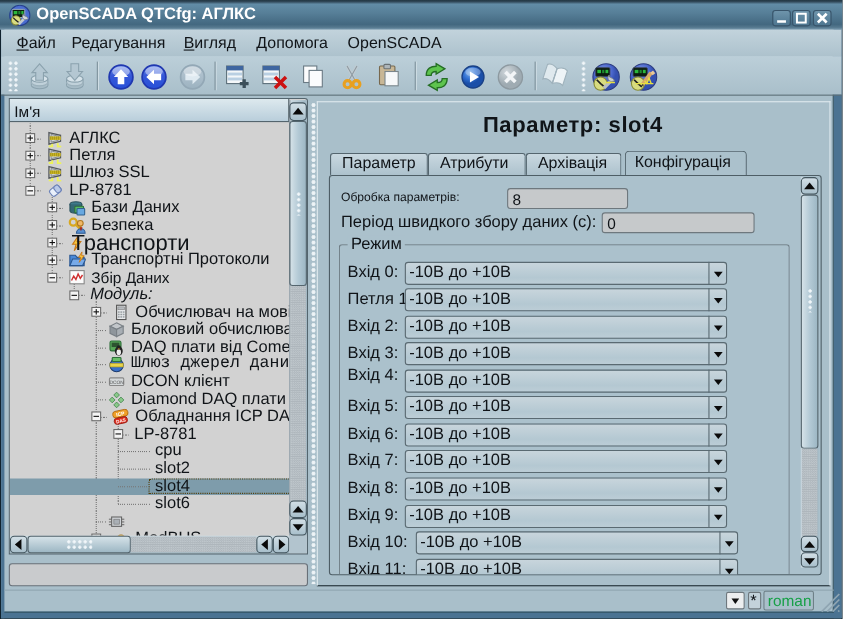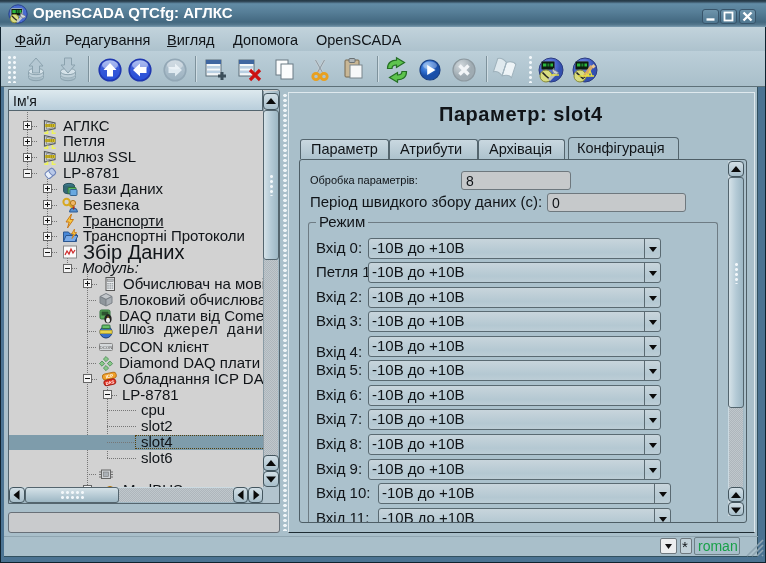--- a/index.html
+++ b/index.html
@@ -281,39 +281,39 @@
         <path d="M10.8 9.5 l0.8 3 l1 -3" fill="#d03020" stroke="#a02010" stroke-width="0.6"></path>
       </svg>
 <div class="txt" style="left:74.0px;top:84.7px;font-size:15px;">Безпека</div>
 <div class="abs" style="left:43.0px;top:108.5px;width:5.0px;height:1px;background:repeating-linear-gradient(90deg,#767676 0 1px,rgba(0,0,0,0) 1px 2px);"></div>
 <div class="abs" style="left:33.5px;top:104.0px;width:9px;height:9px;background:#f4f4f4;border:1px solid #666;"></div>
 <div class="abs" style="left:35.5px;top:108.0px;width:5px;height:1px;background:#111;"></div>
 <div class="abs" style="left:37.5px;top:106.0px;width:1px;height:5px;background:#111;"></div>
 <svg class="abs" style="left:53.0px;top:100.5px" width="16" height="16" viewBox="0 0 16 16">
         <path d="M9.5 1 L4 9 L7.2 9 L5.5 15 L11.5 6.5 L8.2 6.5 Z" fill="#f8c840" stroke="#c87818" stroke-width="1"></path>
       </svg>
-<div class="txt" style="left:74.0px;top:100.5px;font-size:15px;text-decoration:underline;">Транспорти</div>
+<div class="txt" style="left:56px;top:100.5px;font-size:20px;">Транспорти</div>
 <div class="abs" style="left:43.0px;top:124.3px;width:5.0px;height:1px;background:repeating-linear-gradient(90deg,#767676 0 1px,rgba(0,0,0,0) 1px 2px);"></div>
 <div class="abs" style="left:33.5px;top:119.8px;width:9px;height:9px;background:#f4f4f4;border:1px solid #666;"></div>
 <div class="abs" style="left:35.5px;top:123.8px;width:5px;height:1px;background:#111;"></div>
 <div class="abs" style="left:37.5px;top:121.8px;width:1px;height:5px;background:#111;"></div>
 <svg class="abs" style="left:53.0px;top:116.3px" width="16" height="16" viewBox="0 0 16 16">
         <path d="M1.5 4 h5 l1.5 2 h6.5 v7.5 h-13 Z" fill="#4888d8" stroke="#2a5690"></path>
         <path d="M1.5 13.5 L4 7.5 h12 L13 13.5 Z" fill="#78aae8" stroke="#2a5690"></path>
         <path d="M12.5 1 L9.5 6 L11.5 6 L10 10.5 L14.5 4.5 L12.3 4.5 Z" fill="#f8c840" stroke="#c87818" stroke-width="0.8"></path>
       </svg>
 <div class="txt" style="left:74.0px;top:116.3px;font-size:15px;">Транспортні Протоколи</div>
 <div class="abs" style="left:43.0px;top:140.1px;width:5.0px;height:1px;background:repeating-linear-gradient(90deg,#767676 0 1px,rgba(0,0,0,0) 1px 2px);"></div>
 <div class="abs" style="left:33.5px;top:135.6px;width:9px;height:9px;background:#f4f4f4;border:1px solid #666;"></div>
 <div class="abs" style="left:35.5px;top:139.6px;width:5px;height:1px;background:#111;"></div>
 <svg class="abs" style="left:53.0px;top:132.1px" width="16" height="16" viewBox="0 0 16 16">
         <rect x="1.5" y="2" width="13" height="12" fill="#fbfbfb" stroke="#888"></rect>
         <path d="M3 11 L5 7 L7 10 L9 5 L11 9 L13 6" fill="none" stroke="#d03030" stroke-width="1.3"></path>
       </svg>
-<div class="txt" style="left:74.0px;top:132.1px;font-size:20px;">Збір Даних</div>
+<div class="txt" style="left:74.0px;top:132.1px;font-size:14px;">Збір Даних</div>
 <div class="abs" style="left:63.0px;top:156.0px;width:5.0px;height:1px;background:repeating-linear-gradient(90deg,#767676 0 1px,rgba(0,0,0,0) 1px 2px);"></div>
 <div class="abs" style="left:53.5px;top:151.5px;width:9px;height:9px;background:#f4f4f4;border:1px solid #666;"></div>
 <div class="abs" style="left:55.5px;top:155.5px;width:5px;height:1px;background:#111;"></div>
 <div class="txt" style="left:73.0px;top:148.0px;font-size:15px;font-style:italic;">Модуль:</div>
 <div class="abs" style="left:83.0px;top:171.8px;width:5.0px;height:1px;background:repeating-linear-gradient(90deg,#767676 0 1px,rgba(0,0,0,0) 1px 2px);"></div>
 <div class="abs" style="left:73.5px;top:167.3px;width:9px;height:9px;background:#f4f4f4;border:1px solid #666;"></div>
 <div class="abs" style="left:75.5px;top:171.3px;width:5px;height:1px;background:#111;"></div>
 <div class="abs" style="left:77.5px;top:169.3px;width:1px;height:5px;background:#111;"></div>
 <svg class="abs" style="left:93.0px;top:163.8px" width="16" height="16" viewBox="0 0 16 16">
         <rect x="4" y="1.5" width="8.5" height="13" fill="#e8eaec" stroke="#555"></rect>
@@ -497,21 +497,21 @@
 <svg class="abs" style="left:345px;top:126.6px" width="16" height="21" viewBox="0 0 16 21">
         <path d="M4 9 L12 9 L8 14 Z" fill="#0a0a0a"></path>
       </svg>
 <div class="txt" style="left:16px;top:153.1px;font-size:15px;">Вхід 3:</div>
 <div class="abs" style="left:68px;top:151.1px;width:293px;height:21px;background:linear-gradient(180deg,#c8d5dc 0%,#b4c8d2 70%,#bccdd6 100%);border:1px solid #5a6a72;border-radius:3px;"></div>
 <div class="txt" style="left:72px;top:153.1px;font-size:15px;">-10В до +10В</div>
 <div class="abs" style="left:344px;top:151.1px;width:1px;height:21px;background:#5a6a72;"></div>
 <svg class="abs" style="left:345px;top:151.1px" width="16" height="21" viewBox="0 0 16 21">
         <path d="M4 9 L12 9 L8 14 Z" fill="#0a0a0a"></path>
       </svg>
-<div class="txt" style="left:16px;top:184px;font-size:15px;">Вхід 4:</div>
+<div class="txt" style="left:16px;top:173px;font-size:15px;">Вхід 4:</div>
 <div class="abs" style="left:68px;top:175.7px;width:293px;height:21px;background:linear-gradient(180deg,#c8d5dc 0%,#b4c8d2 70%,#bccdd6 100%);border:1px solid #5a6a72;border-radius:3px;"></div>
 <div class="txt" style="left:72px;top:177.7px;font-size:15px;">-10В до +10В</div>
 <div class="abs" style="left:344px;top:175.7px;width:1px;height:21px;background:#5a6a72;"></div>
 <svg class="abs" style="left:345px;top:175.7px" width="16" height="21" viewBox="0 0 16 21">
         <path d="M4 9 L12 9 L8 14 Z" fill="#0a0a0a"></path>
       </svg>
 <div class="txt" style="left:16px;top:202.2px;font-size:15px;">Вхід 5:</div>
 <div class="abs" style="left:68px;top:200.2px;width:293px;height:21px;background:linear-gradient(180deg,#c8d5dc 0%,#b4c8d2 70%,#bccdd6 100%);border:1px solid #5a6a72;border-radius:3px;"></div>
 <div class="txt" style="left:72px;top:202.2px;font-size:15px;">-10В до +10В</div>
 <div class="abs" style="left:344px;top:200.2px;width:1px;height:21px;background:#5a6a72;"></div>

